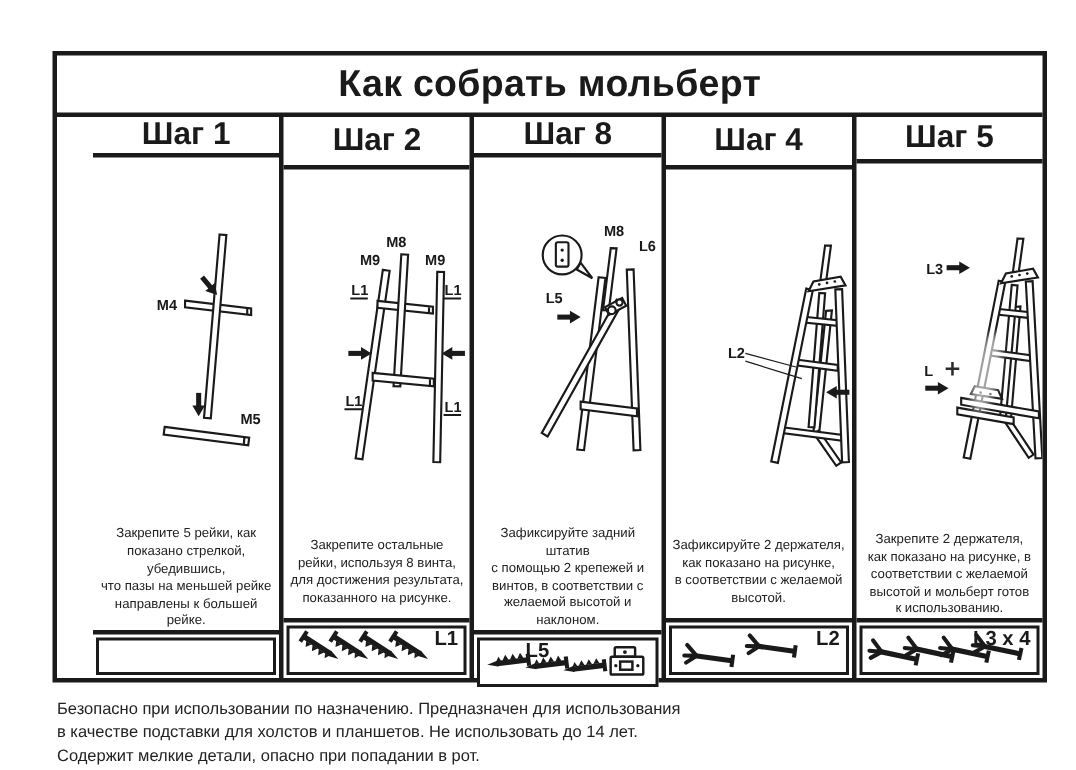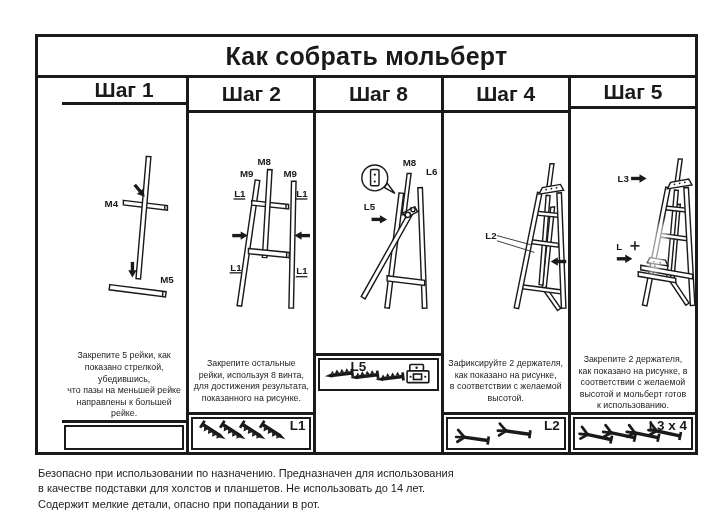--- a/index.html
+++ b/index.html
@@ -148,20 +148,24 @@
               <rect x="-10" y="-4.5" width="20" height="9" transform="translate(84,88) rotate(-28)"></rect>
               <circle cx="80" cy="92" r="4"></circle>
               <circle cx="88" cy="84" r="3.2"></circle>
             </g>
             <use href="#bold-arrow" transform="translate(45,99)"></use>
             <text x="72" y="16">M8</text>
             <text x="108" y="31">L6</text>
             <text x="12" y="85">L5</text>
           </svg>
         </div>
+        <div class="desc">Зафиксируйте задний штатив
+с помощью 2 крепежей и
+винтов, в соответствии с
+желаемой высотой и наклоном.</div>
         <div class="parts">
           <div class="parts-box">
             <svg class="psvg" viewBox="0 0 122 32">
               <use href="#screw" transform="translate(34,14) rotate(173)"></use>
               <use href="#screw" transform="translate(62,16) rotate(173)"></use>
               <use href="#screw" transform="translate(90,18) rotate(173)"></use>
               <g stroke="#1a1a1a" stroke-width="1.8" fill="#fff">
                 <rect x="96" y="5" width="15" height="7" rx="1"></rect>
                 <rect x="93" y="12" width="24" height="13" rx="1"></rect>
                 <rect x="100" y="15.5" width="9" height="6"></rect>

